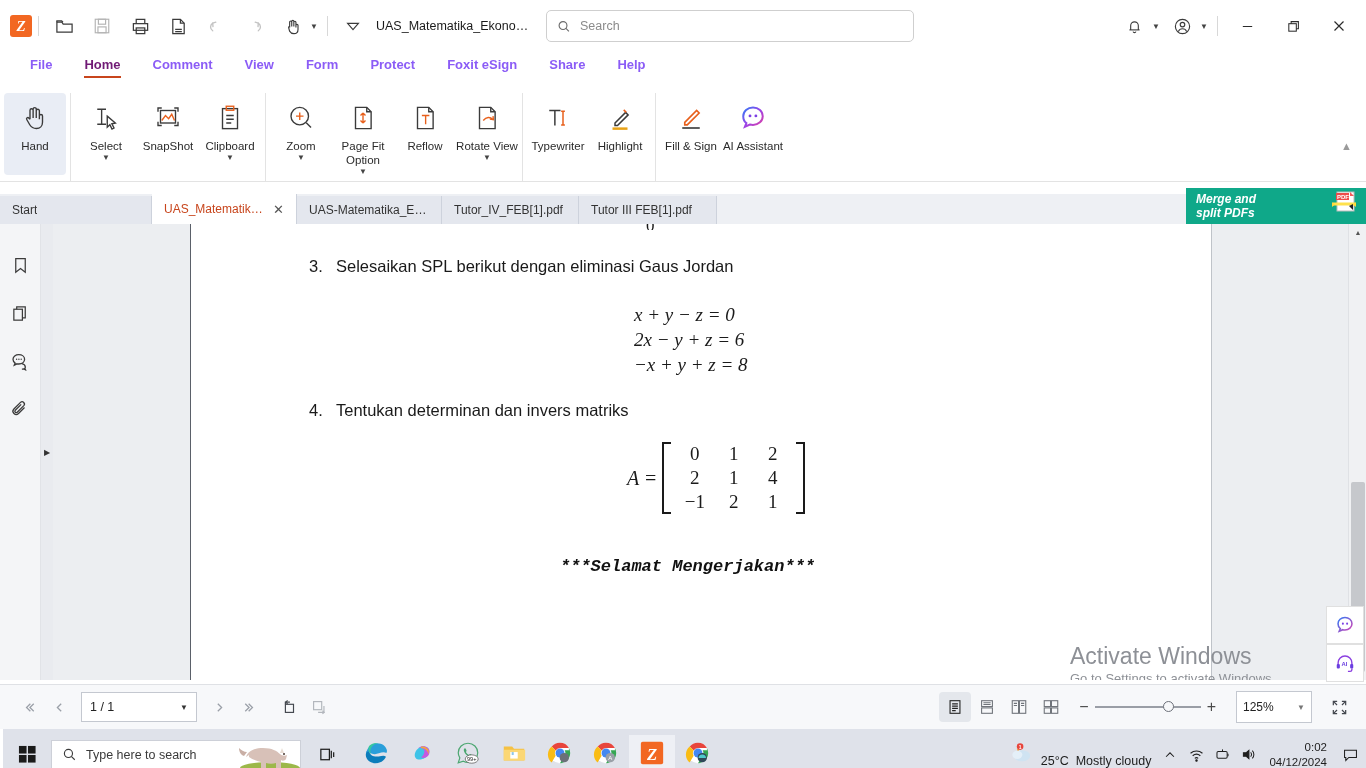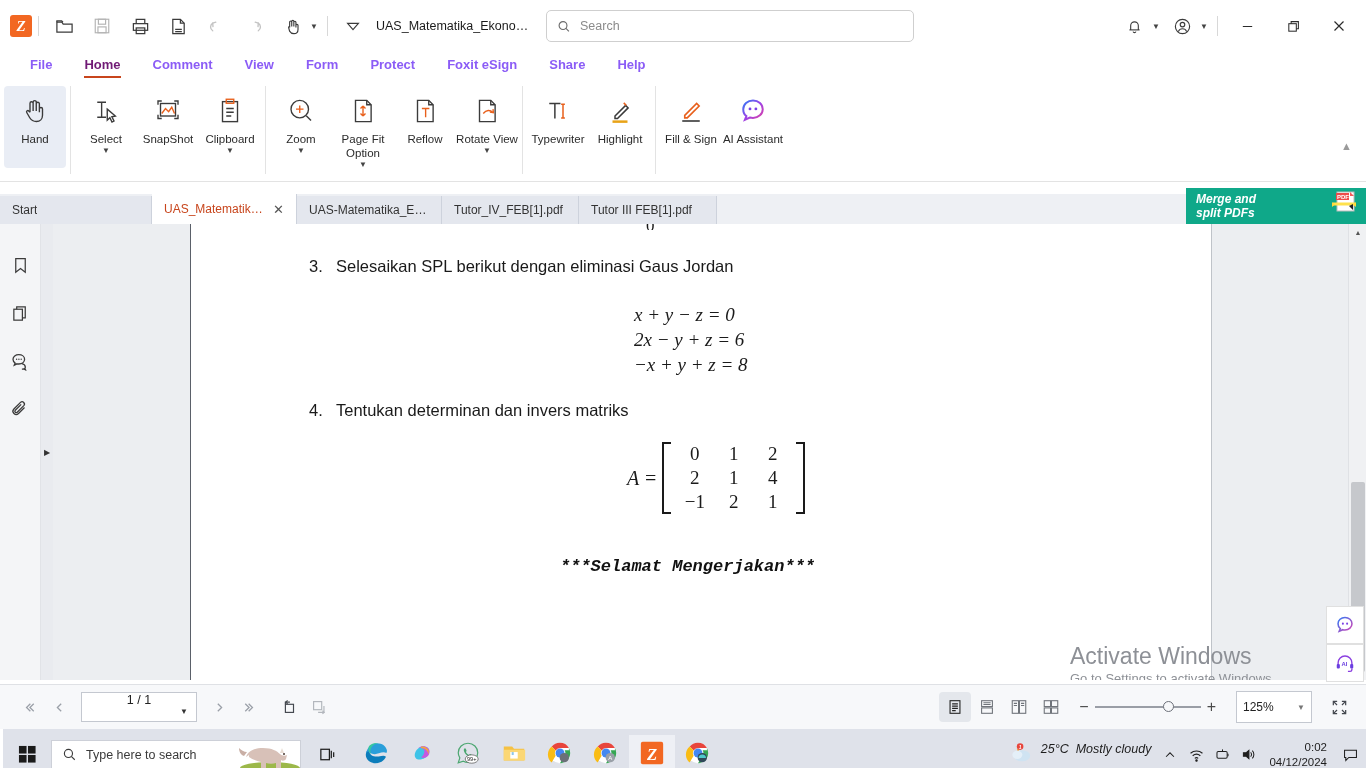--- a/index.html
+++ b/index.html
@@ -62,21 +62,21 @@
   }
   .menu-item.active { color: #701a75; }
   .menu-item.active::after {
     content: ''; position: absolute; left: 16px; right: 16px; bottom: 0;
     height: 2px; background: #C8451C;
   }
 
   
   .ribbon {
     position: absolute; top: 78px; left: 0; width: 1366px; height: 104px;
-    background: #fff; display: flex; align-items: center;
+    background: #fff; display: flex; align-items: flex-end;
     border-bottom: 1px solid #e3e3e3;
   }
   .rgroup { display: flex; align-items: flex-start; height: 88px; padding: 0 4px; }
   .rgroup + .rgroup { border-left: 1px solid #e3e3e3; }
   .rbtn {
     width: 62px; min-height: 82px; display: flex; flex-direction: column;
     align-items: center; cursor: pointer; padding-top: 6px; border-radius: 4px;
   }
   .rbtn.selected { background: #e9edf5; }
   .rbtn .ricon { height: 38px; display: flex; align-items: center; justify-content: center; }
@@ -210,21 +210,21 @@
     position: absolute; top: 684px; left: 0; width: 1366px; height: 45px;
     background: #f7f8fa; border-top: 1px solid #dfe1e5;
     display: flex; align-items: center;
   }
   .sb-btn {
     width: 30px; height: 30px; display: flex; align-items: center;
     justify-content: center; cursor: pointer; color: #7b7f86; border-radius: 3px;
   }
   .pagebox {
     width: 116px; height: 30px; border: 1px solid #c4c8d0; background: #fff;
-    display: flex; align-items: center; padding: 0 8px; margin: 0 7px; cursor: text; flex-direction: column;
+    display: flex; align-items: center; padding: 8px 8px; margin: 0 7px; cursor: text;
   }
   .pagebox .pval { font-size: 12.5px; color: #222; }
   .pagebox .pcaret { margin-left: auto; font-size: 8px; color: #333; }
   .vm-btn {
     width: 32px; height: 30px; display: flex; align-items: center;
     justify-content: center; cursor: pointer; border-radius: 4px; color: #6f737a;
   }
   .vm-btn.on { background: #e4e7ec; color: #232323; }
   .zoomslider { display: flex; align-items: center; margin: 0 6px; }
   .zs-minus, .zs-plus { font-size: 16px; color: #4a4a4a; cursor: pointer; padding: 0 6px; }
@@ -268,21 +268,21 @@
   .tb-app {
     width: 46px; height: 39px; display: flex; align-items: flex-start;
     justify-content: center; cursor: pointer; position: relative; padding-top: 5px;
   }
   .tb-app.active { background: #eef0f5; }
   .tb-app .runbar {
     position: absolute; bottom: 2px; left: 11px; width: 24px; height: 3px;
     background: #0a6fd8; border-radius: 2px;
   }
   .tray { margin-left: auto; display: flex; align-items: center; padding-right: 4px; }
-  .weather { display: flex; align-items: flex-start; cursor: pointer; padding: 0 6px; font-style: italic; }
+  .weather { display: flex; align-items: flex-end; cursor: pointer; padding: 0 6px; }
   .weather .wtxt { font-size: 12.5px; color: #1d1d1d; margin-left: 7px; }
   .tray-icon {
     width: 26px; height: 39px; display: flex; align-items: center;
     justify-content: center; cursor: pointer; color: #1f1f1f;
   }
   .clock {
     display: flex; flex-direction: column; align-items: flex-end; cursor: pointer;
     font-size: 11.5px; color: #1d1d1d; line-height: 15px; padding: 0 8px;
   }
   .notifbtn {

